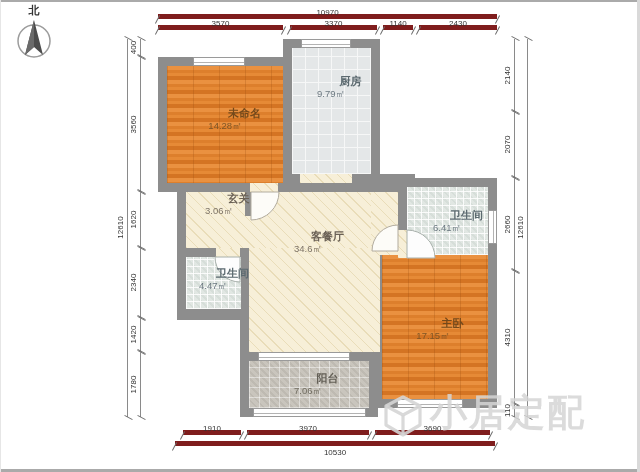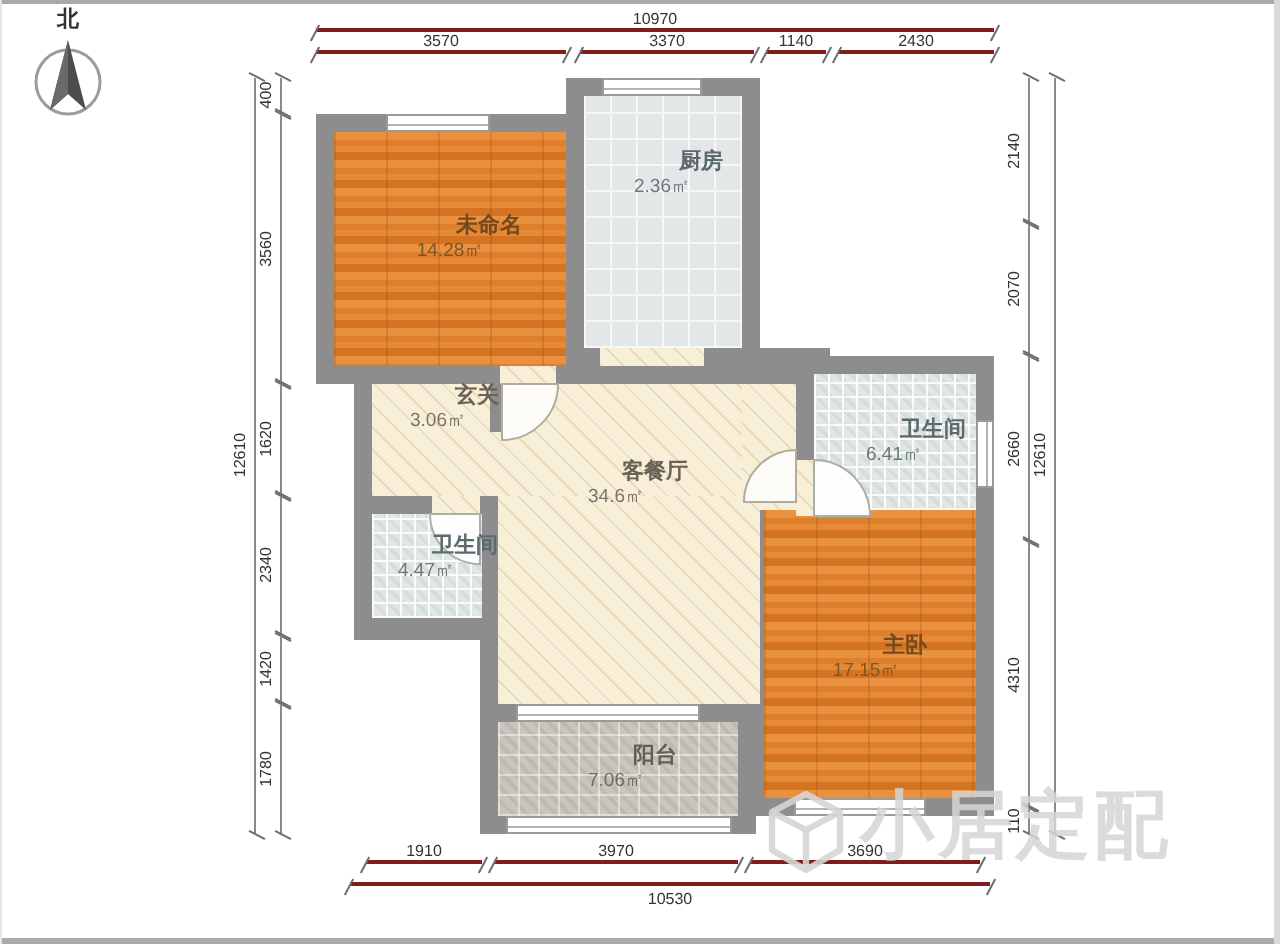--- a/index.html
+++ b/index.html
@@ -49,21 +49,21 @@
   .win-h::before{content:"";position:absolute;left:0;right:0;top:50%;height:1px;background:#b3b3b3;}
   .win-v::before{content:"";position:absolute;top:0;bottom:0;left:50%;width:1px;background:#b3b3b3;}
   
   .rlabel{position:absolute;text-align:center;line-height:1.3;pointer-events:none;z-index:30;}
   .rlabel .nm{font-size:11px;font-weight:bold;display:block;color:#6b6156;padding-left:39px;}
   .rlabel .ar{font-size:9.5px;display:block;color:#7d7366;}
   .on-wood .nm{color:#74491b;}  .on-wood .ar{color:#7d5526;}
   .on-tile .nm{color:#5c6a70;}  .on-tile .ar{color:#6b7880;}
   .on-gray .nm{color:#635f56;}  .on-gray .ar{color:#706c60;}
   
-  .dim-h{position:absolute;height:0;border-top:2px solid #7f1d1d;z-index:40;}
+  .dim-h{position:absolute;height:0;border-top:5px solid #7f1d1d;z-index:40;}
   .dim-h::before,.dim-h::after{content:"";position:absolute;top:-4px;width:1px;height:9px;background:#6e6e6e;transform:rotate(28deg);}
   .dim-h::before{left:-1px;} .dim-h::after{right:-1px;}
   .dim-h span{position:absolute;left:0;right:0;top:-11px;text-align:center;font-size:8px;color:#333;}
   .dim-h.lbl-below span{top:2px;}
   .dim-v{position:absolute;width:0;border-left:1px solid #8a8a8a;z-index:40;}
   .dim-v::before,.dim-v::after{content:"";position:absolute;left:-4px;width:9px;height:1px;background:#6e6e6e;transform:rotate(28deg);}
   .dim-v::before{top:-1px;} .dim-v::after{bottom:-1px;}
   .dim-v span{position:absolute;left:-23px;top:50%;width:30px;margin-top:-5px;text-align:center;font-size:8px;color:#333;transform:rotate(-90deg);white-space:nowrap;}
   
   #compass{position:absolute;left:8px;top:4px;width:52px;text-align:center;z-index:50;}
@@ -121,21 +121,21 @@
   <path d="M407,258 L435,258 A28,28 0 0 0 407,230 Z" fill="#fdfdfd" stroke="#a8b0ab" stroke-width="1"></path>
   <path d="M398,251 L398,225 A26,26 0 0 0 372,251 Z" fill="#fdfcf8" stroke="#b2ac9f" stroke-width="1"></path>
 </svg>
 
 <div class="rlabel on-wood" style="left:165px;top:106px;width:120px;">
   <span class="nm">未命名</span>
   <span class="ar">14.28㎡</span>
 </div>
 <div class="rlabel on-tile" style="left:271px;top:74px;width:120px;">
   <span class="nm">厨房</span>
-  <span class="ar">2.36㎡</span>
+  <span class="ar">9.79㎡</span>
 </div>
 <div class="rlabel" style="left:169px;top:191px;width:100px;">
   <span class="nm">玄关</span>
   <span class="ar">3.06㎡</span>
 </div>
 <div class="rlabel" style="left:248px;top:229px;width:120px;">
   <span class="nm">客餐厅</span>
   <span class="ar">34.6㎡</span>
 </div>
 <div class="rlabel on-tile" style="left:387px;top:208px;width:120px;">

